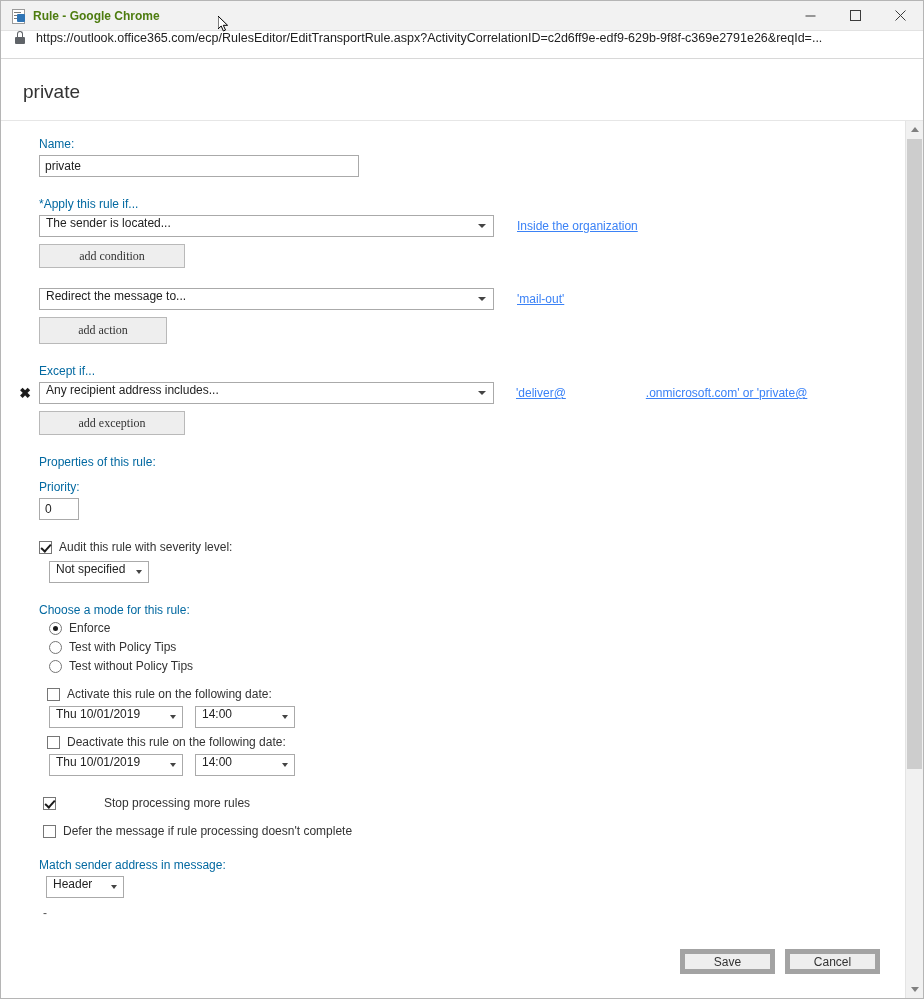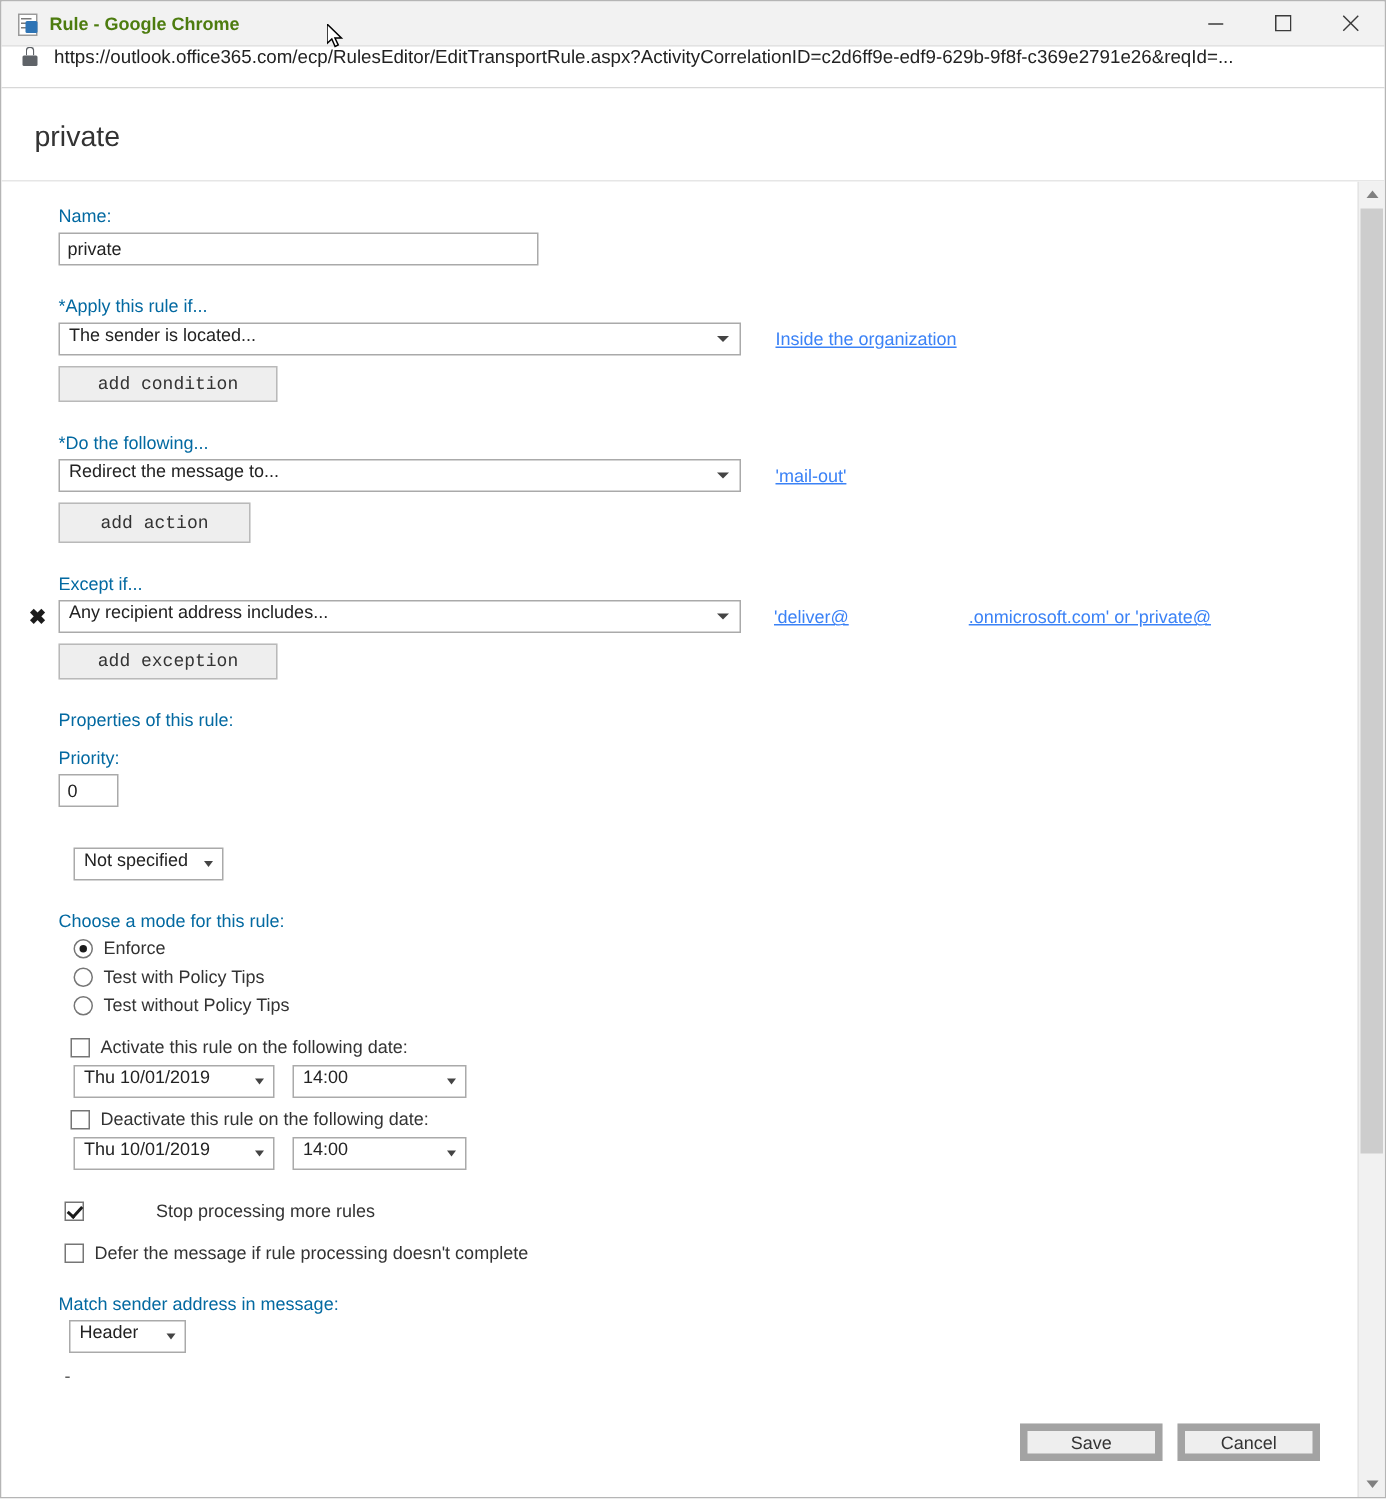--- a/index.html
+++ b/index.html
@@ -209,21 +209,21 @@
     border-left: 4px solid transparent;
     border-right: 4px solid transparent;
     border-top: 4px solid #444444;
   }
   .rule-select { width: 455px; }
   .btn-gray {
     box-sizing: border-box;
     height: 24px;
     background: #eeeeee;
     border: 1px solid #b9b9b9;
-    font-family: Liberation Mono, monospace;
+    font-family: Liberation Serif, serif;
     font-size: 12px;
     color: #333333;
     cursor: default;
     padding: 0 10px;
   }
   .link {
     color: #3b82f6;
     text-decoration: underline;
     font-size: 12px;
     white-space: nowrap;
@@ -277,21 +277,21 @@
     content: "";
     position: absolute;
     left: 3px; top: 3px;
     width: 5px; height: 5px;
     border-radius: 50%;
     background: #1b1b1b;
   }
   .inline-lbl { font-size: 12px; color: #333333; }
   .sev-select { width: 100px; height: 22px; }
   .date-select { width: 134px; height: 22px; }
-  .time-select { width: 116px; height: 22px; }
+  .time-select { width: 100px; height: 22px; }
   .header-select { width: 78px; height: 22px; }
   .small-arrow {
     position: absolute;
     right: 6px;
     top: 50%;
     margin-top: -2px;
     width: 0; height: 0;
     border-left: 3.5px solid transparent;
     border-right: 3.5px solid transparent;
     border-top: 4px solid #444444;
@@ -430,21 +430,20 @@
             <div class="arrow"></div>
           </div>
           <a href="#" class="link" style="margin-left:23px;">Inside the organization</a>
         </div>
         <div class="gap-sm"></div>
         <button class="btn-gray" style="width:146px;">add condition</button>
 
         <div class="gap-lg"></div>
 
         
-        <div class="lbl">*Do the following...</div>
         <div class="row">
           <div class="sel-wrap rule-select">
             <div class="sel-text">Redirect the message to...</div>
             <div class="arrow"></div>
           </div>
           <a href="#" class="link" style="margin-left:23px;">'mail-out'</a>
         </div>
         <div class="gap-sm"></div>
         <button class="btn-gray" style="width:128px;height:27px;">add action</button>
 
@@ -468,20 +467,24 @@
 
         
         <div class="lbl">Properties of this rule:</div>
         <div class="gap-sm"></div>
         <div class="lbl">Priority:</div>
         <input class="txt priority-input" type="text" value="0" style="">
 
         <div class="gap-lg"></div>
 
         
+        <div class="row">
+          <span class="cb checked"></span>
+          <span class="inline-lbl">Audit this rule with severity level:</span>
+        </div>
         <div class="gap-sm"></div>
         <div class="sel-wrap sev-select" style="margin-left:10px;">
           <div class="sel-text">Not specified</div>
           <div class="small-arrow"></div>
         </div>
 
         <div class="gap-lg"></div>
 
         
         <div class="lbl">Choose a mode for this rule:</div>

